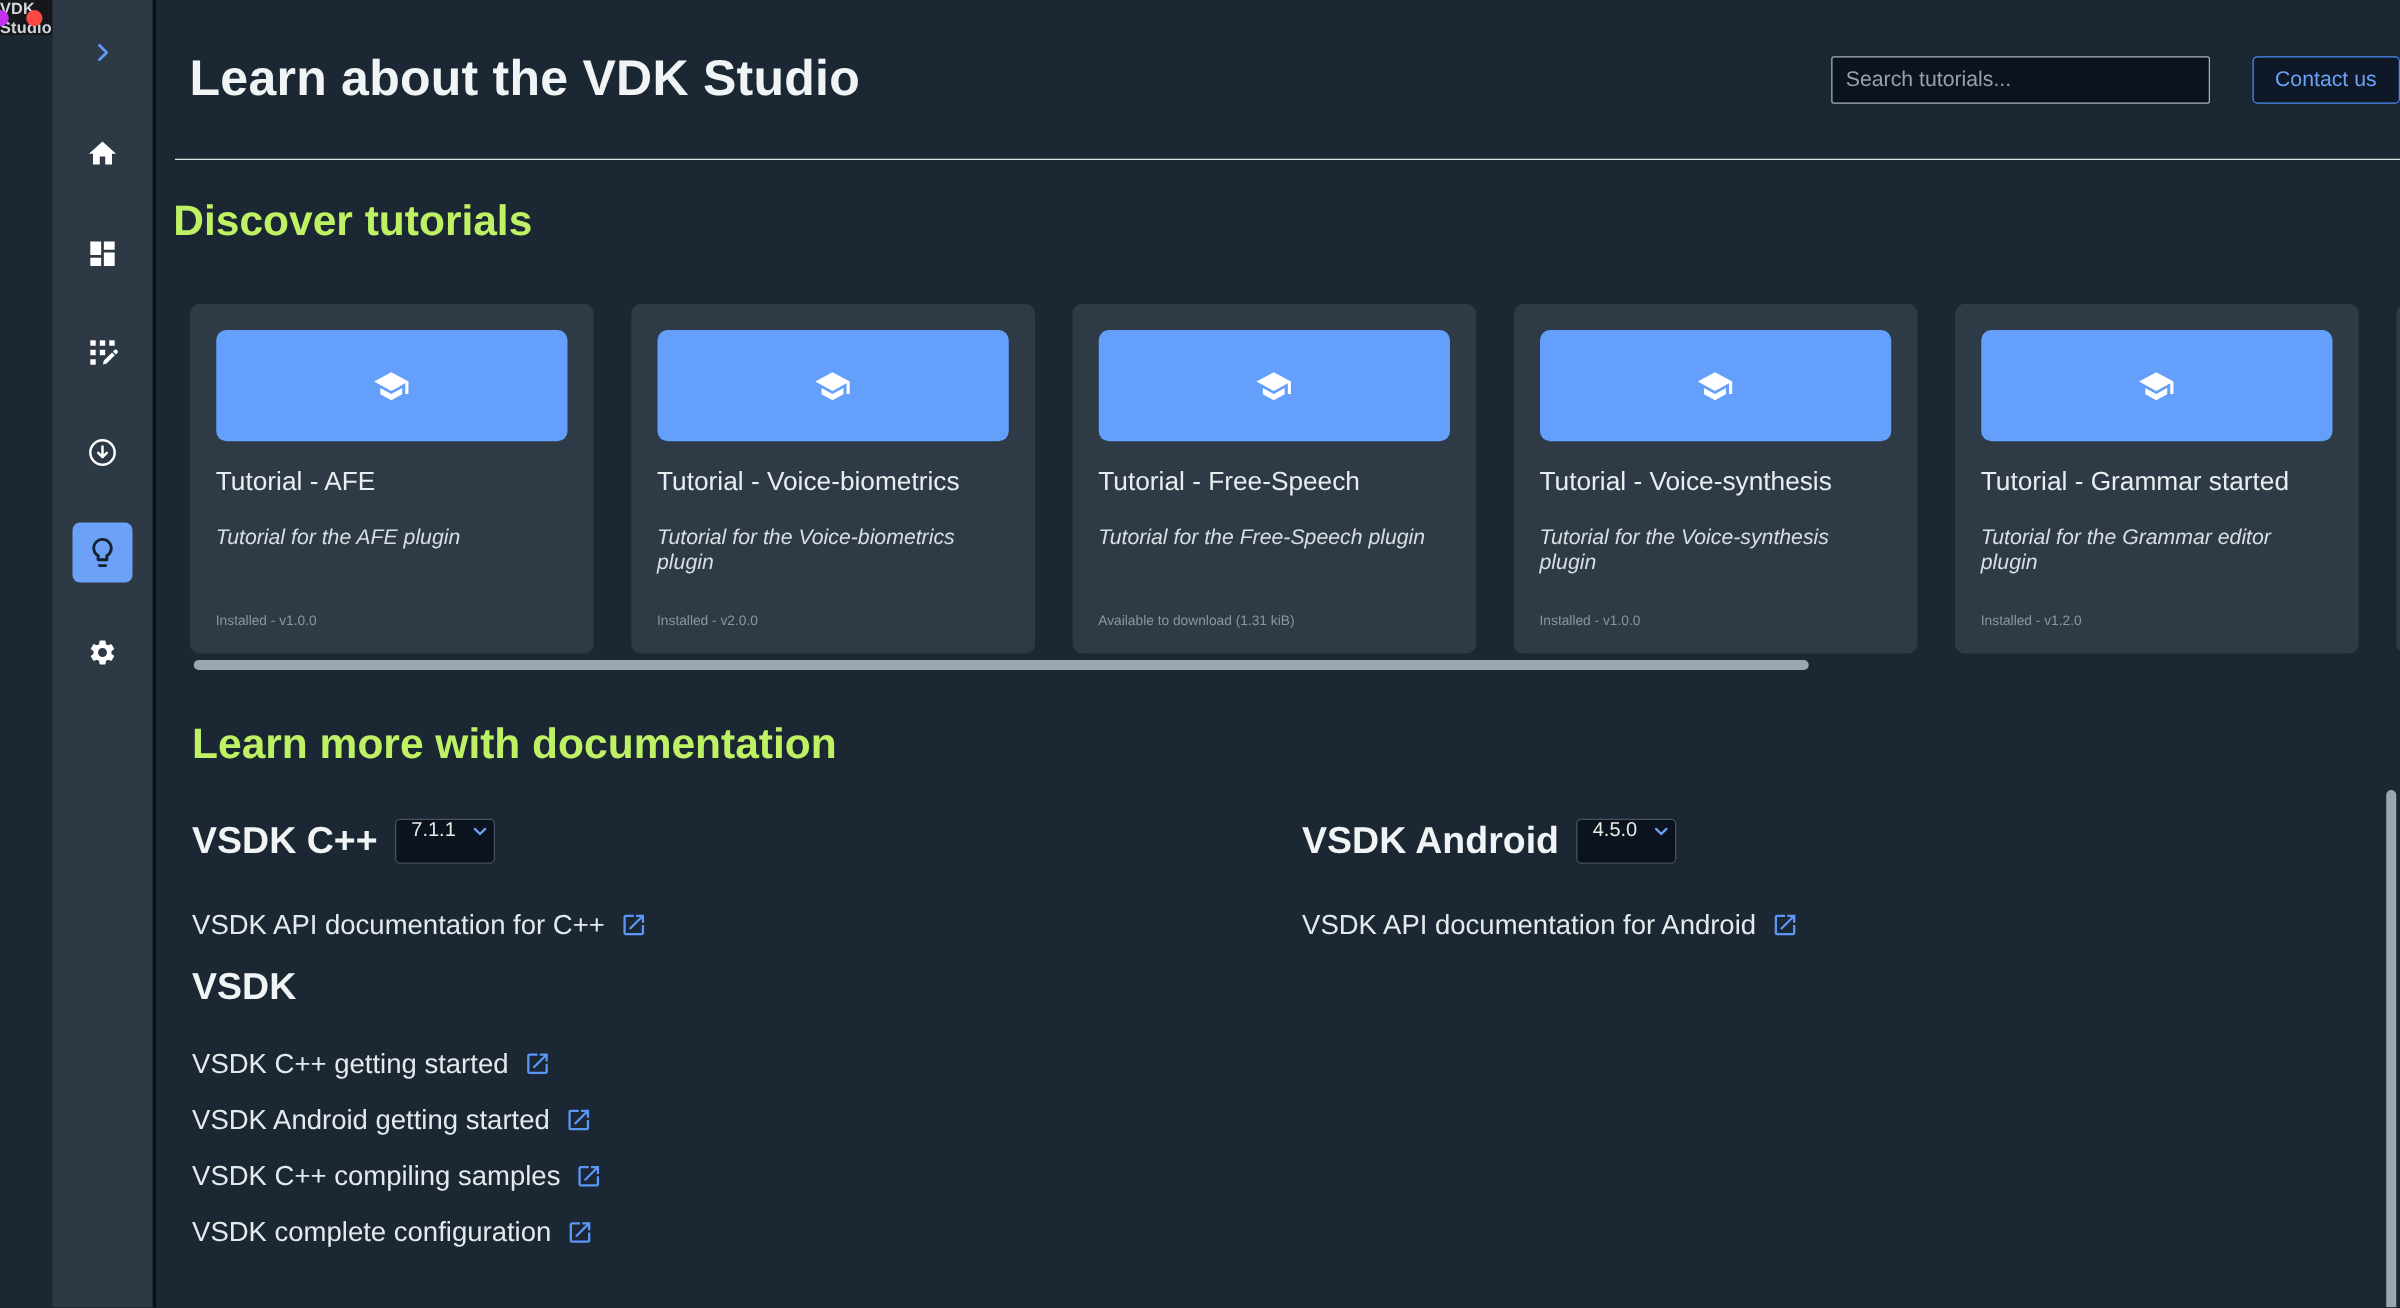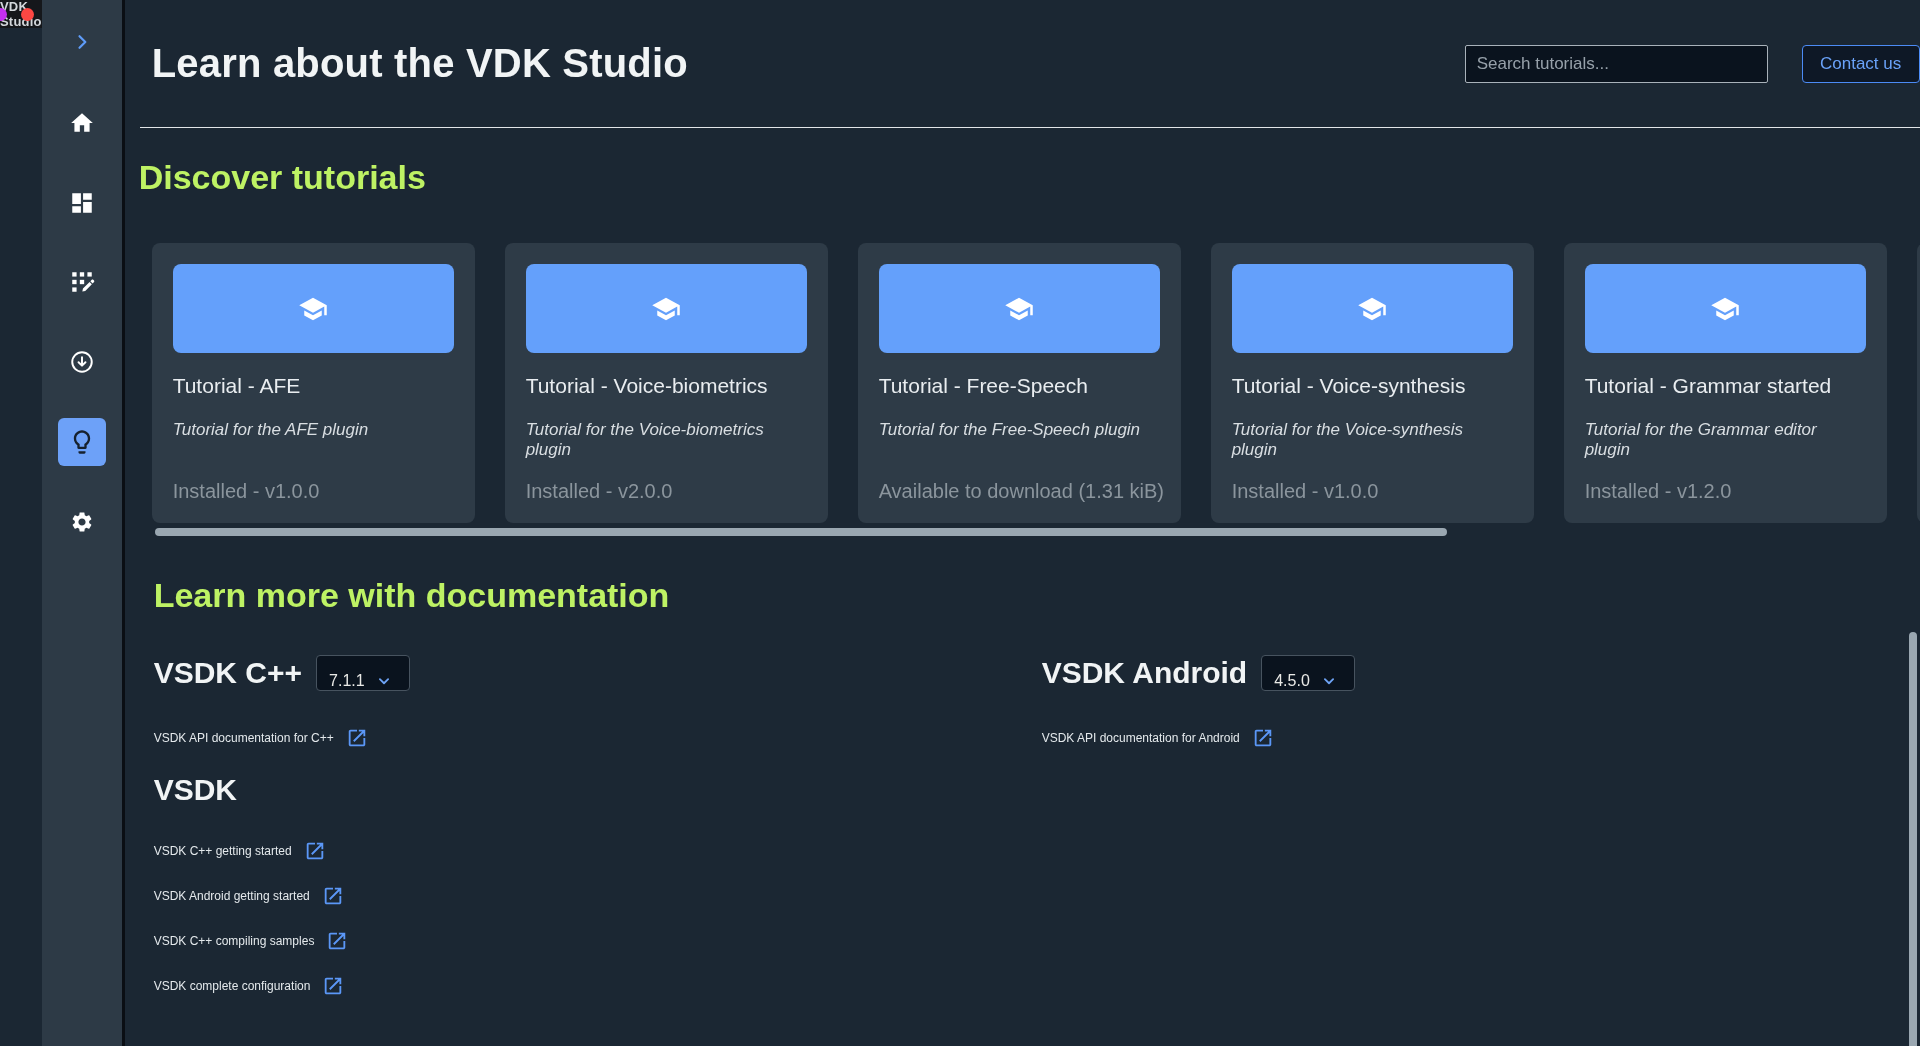--- a/index.html
+++ b/index.html
@@ -51,38 +51,38 @@
 
   
   .cards-viewport { margin:46px 0 0 27px; width:1786px; overflow:hidden; }
   .cards-row { display:flex; gap:30px; }
   .card { flex:0 0 323px; width:323px; height:280px; background:#2e3b47;
     border-radius:8px; padding:21px; position:relative; cursor:pointer; }
   .card-banner { height:89px; border-radius:8px; background:#64a0fb;
     display:flex; align-items:center; justify-content:center; margin-bottom:21px; }
   .card-title { color:#e9edf0; font-size:21px; font-weight:normal; margin-bottom:22px; }
   .card-desc { color:#d9dee2; font-size:17px;font-style:italic; }
-  .card-status { position:absolute; left:21px; bottom:20px; color:#8b959d; font-size:20px; }
+  .card-status { position:absolute; left:21px; bottom:20px; color:#8b959d; font-size:11px; }
 
   .hscrollbar { height:8px; margin:5px 0 0 30px; width:1786px; }
   .hscroll-thumb { width:1292px; height:8px; background:#9aa7b1; border-radius:4px; cursor:pointer; }
 
   
   .docs-columns { position:relative; margin:24px 0 0 29px; height:120px; }
   .doc-col { position:absolute; top:12px; }
   .doc-col.left { left:0; }
   .doc-col.right { left:888px; }
   .doc-title-row { display:flex; align-items:center; gap:14px; height:44px; }
   .doc-subheading { color:#f1f4f5; font-size:30px; font-weight:bold; }
   .version-select { height:36px; background:#0a131e; border:1px solid #47535f;
-    border-radius:4px; display:flex; align-items:flex-end; gap:10px; padding:0 16px 0 12px;
+    border-radius:4px; display:flex; align-items:flex-start; gap:10px; padding:0 2px 0 12px;
     cursor:pointer; }
   .version-select .version-value { color:#e9e9e6; font-size:16px; }
   .doc-link { display:flex; align-items:center; gap:12px; margin-top:32px; cursor:pointer; }
-  .doc-link .link-text { color:#e4e9ec; font-size:12px; }
+  .doc-link .link-text { color:#e4e9ec; font-size:22px; }
 
   .vsdk-heading { color:#f1f4f5; font-size:30px; font-weight:bold; margin:14px 0 0 29px; }
   .vsdk-links { margin:32px 0 0 29px; }
   .vsdk-links .doc-link { margin:0 0 21px 0; height:24px; }
 
   
   .vscroll-thumb { position:absolute; right:24px; top:632px; bottom:0; width:8px;
     background:#9aa7b1; border-radius:4px 4px 0 0; cursor:pointer; }
 
   svg { display:block; }

